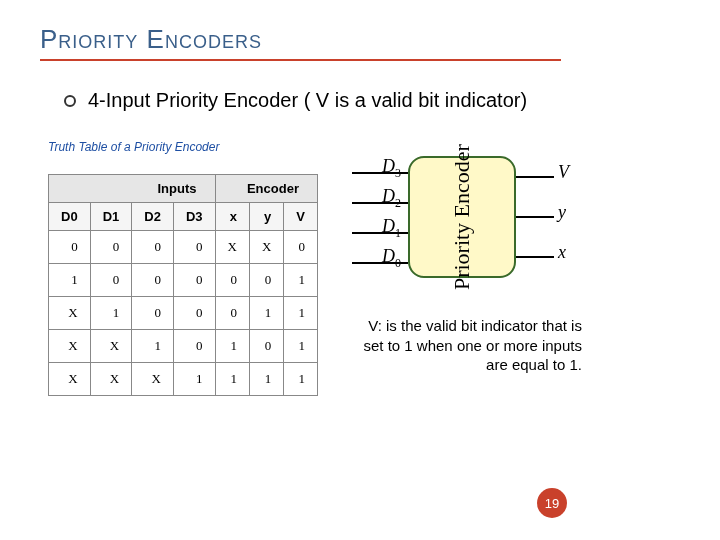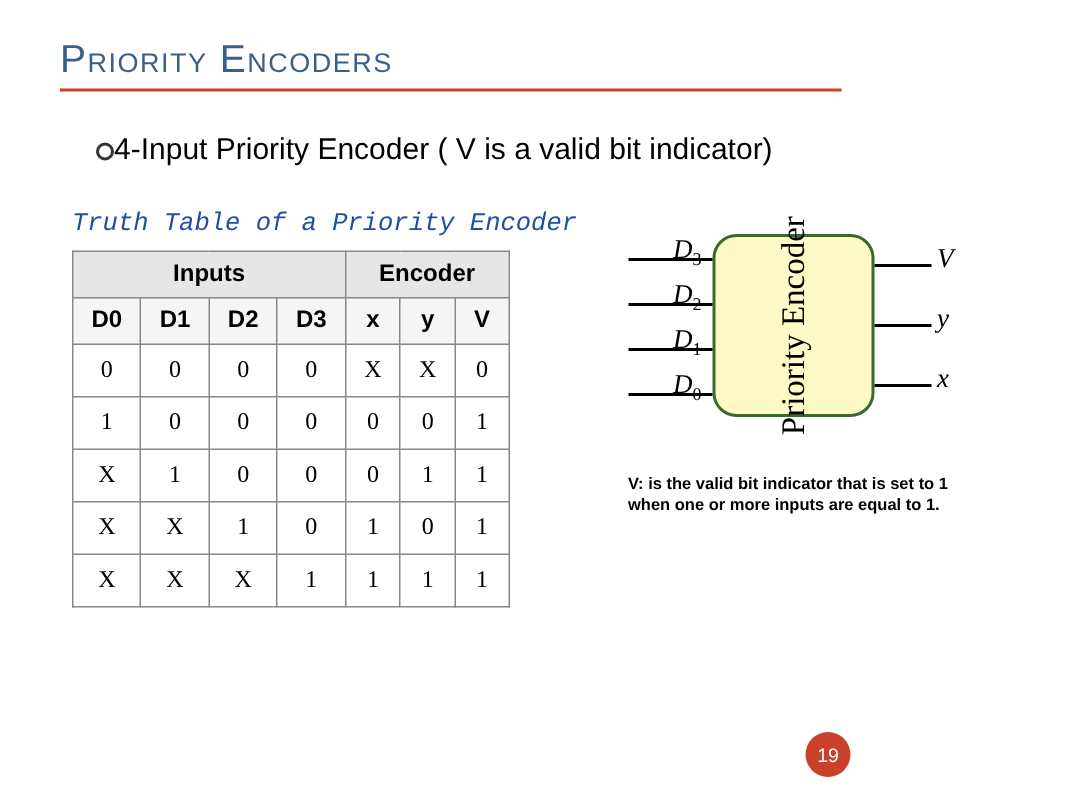--- a/index.html
+++ b/index.html
@@ -1,37 +1,37 @@
 <!DOCTYPE html>
 <html><head>
 <meta charset="utf-8">
 <style>
   * { box-sizing: border-box; margin: 0; padding: 0; }
   html, body { width: 720px; height: 540px; font-family: Arial, Helvetica, sans-serif; background: #fff; }
   .slide { width: 601px; height: 540px; position: relative; padding: 24px 40px 0 40px; }
   .title { font-size: 26px; color: #3a5f8a; font-variant: small-caps; letter-spacing: 1px; margin-bottom: 4px; }
   .underline { height: 2px; background: #c9412b; width: 100%; margin-bottom: 28px; }
-  .bullet-row { display: flex; align-items: center; gap: 0; font-size: 20px; padding-left: 24px; margin-bottom: 28px; }
+  .bullet-row { display: flex; align-items: center; gap: 12px; font-size: 20px; padding-left: 24px; margin-bottom: 28px; }
   .bullet-icon { width: 12px; height: 12px; border: 2px solid #333; border-radius: 50%; background: #fff; flex: 0 0 auto; }
   .content { display: flex; gap: 34px; align-items: flex-start; padding-left: 8px; }
   .table-wrap { flex: 0 0 auto; }
-  .truth-title { font-family: Liberation Mono, monospace; font-style: italic; color: #1e4fa3; font-size: 17px; margin-bottom: 8px; }
+  .truth-title { font-family: Liberation Sans, sans-serif; font-style: italic; color: #1e4fa3; font-size: 12px; margin-bottom: 20px; }
   table { border-collapse: collapse; }
-  th, td { border: 1px solid #888; text-align: center; font-size: 16px; }
+  th, td { border: 1px solid #888; text-align: right; font-size: 13px; }
   .grp th { background: #e6e6e6; padding: 6px 18px; font-weight: bold; }
   .col th { padding: 6px 12px; background: #f5f5f5; }
   tbody td { padding: 8px 12px; font-family: 'Times New Roman', serif; }
   .right-col { flex: 1 1 auto; display: flex; flex-direction: column; gap: 30px; padding-top: 16px; }
   .diagram { position: relative; width: 230px; height: 130px; }
   .enc-box { position: absolute; left: 56px; top: 0; width: 108px; height: 122px; background: #fff9c8; border: 2px solid #3a6a2a; border-radius: 16px; display: flex; align-items: center; justify-content: center; }
   .enc-label { font-family: 'Times New Roman', serif; font-size: 22px; transform: rotate(-90deg); white-space: nowrap; text-align: center; line-height: 1.1; }
   .wire { position: absolute; height: 2px; background: #000; }
   .pin-lbl { position: absolute; font-family: 'Times New Roman', serif; font-style: italic; font-size: 18px; }
   .pin-lbl sub { font-size: 12px; font-style: normal; }
-  .explain { font-size: 11px; font-weight: bold; line-height: 1.3; max-width: 260px; }
+  .explain { font-size: 15px; font-weight: normal; line-height: 1.3; max-width: 260px; text-align: right; }
   .pagenum { position: absolute; right: 34px; bottom: 22px; width: 30px; height: 30px; border-radius: 50%; background: #c9412b; color: #fff; font-size: 13px; display: flex; align-items: center; justify-content: center; }
 </style>
 </head>
 <body>
 
 <div class="slide">
   <div class="title">Priority Encoders</div>
   <div class="underline"></div>
 
   <div class="bullet-row">

